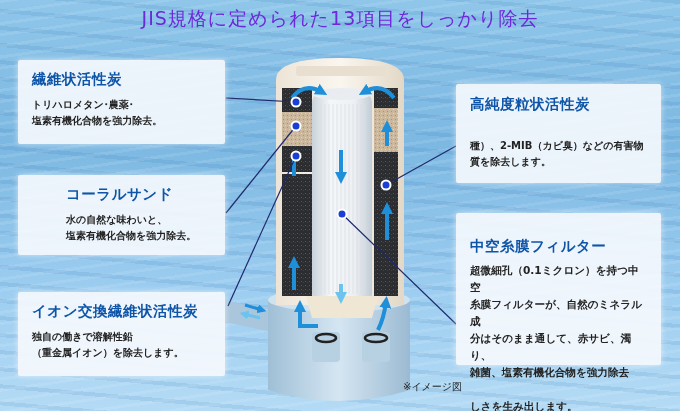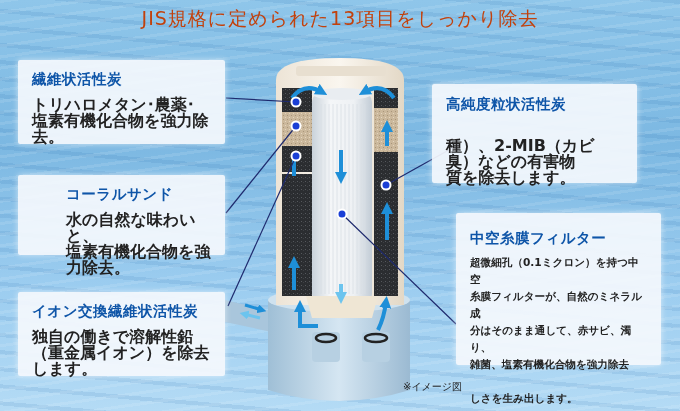--- a/index.html
+++ b/index.html
@@ -7,42 +7,42 @@
     body {
       position: relative;
       font-family: "DejaVu Sans", sans-serif;
       background:
         repeating-linear-gradient(172deg, rgba(255,255,255,0.10) 0px, rgba(255,255,255,0.10) 3px, rgba(255,255,255,0) 3px, rgba(255,255,255,0) 11px),
         repeating-linear-gradient(185deg, rgba(20,90,160,0.10) 0px, rgba(20,90,160,0.10) 4px, rgba(20,90,160,0) 4px, rgba(20,90,160,0) 17px),
         linear-gradient(180deg, #8fc6ea 0%, #7cb8e2 35%, #9ccdf0 70%, #b4dbf5 100%);
     }
     .title {
       position: absolute; left: 0; top: 6px; width: 680px;
-      text-align: center; font-size: 19px; color: #c2410c;
+      text-align: center; font-size: 19px; color: #6d28d9;
       letter-spacing: 1px; font-weight: normal;
     }
     .card {
       position: absolute;
       background: rgba(245,249,253,0.92);
       border-radius: 2px;
       box-shadow: 0 0 6px rgba(255,255,255,0.6);
       padding: 10px 14px 8px 14px;
     }
     .card h2 {
       font-size: 14.5px; color: #0e55a8; font-weight: bold;
       margin-bottom: 8px; letter-spacing: 0.5px;
     }
     .card p {
-      font-size: 16px; color: #222; line-height: 16px; font-weight: bold;
+      font-size: 10px; color: #222; line-height: 16px; font-weight: bold;
     }
     #card1 { left: 18px; top: 60px; width: 207px; height: 84px; }
     #card2 { left: 18px; top: 175px; width: 207px; height: 80px; padding-left: 48px; }
     #card3 { left: 18px; top: 292px; width: 207px; height: 84px; }
-    #card4 { left: 432px; top: 84px; width: 205px; height: 99px; padding-top: 11px; }
-    #card5 { left: 456px; top: 213px; width: 205px; height: 152px; padding-top: 16px; }
+    #card4 { left: 456px; top: 84px; width: 205px; height: 99px; padding-top: 11px; }
+    #card5 { left: 456px; top: 213px; width: 205px; height: 152px; padding-top: 24px; }
     #card5 h2 { margin-bottom: 6px; }
     #card5 p { line-height: 17px; font-size: 10.6px; }
     #card4 p { line-height: 16px; }
 
     .footnote {
       position: absolute; left: 403px; top: 380px;
       font-size: 10px; color: #222; font-weight: normal;
     }
     svg.diagram { position: absolute; left: 0; top: 0; }
   </style>

